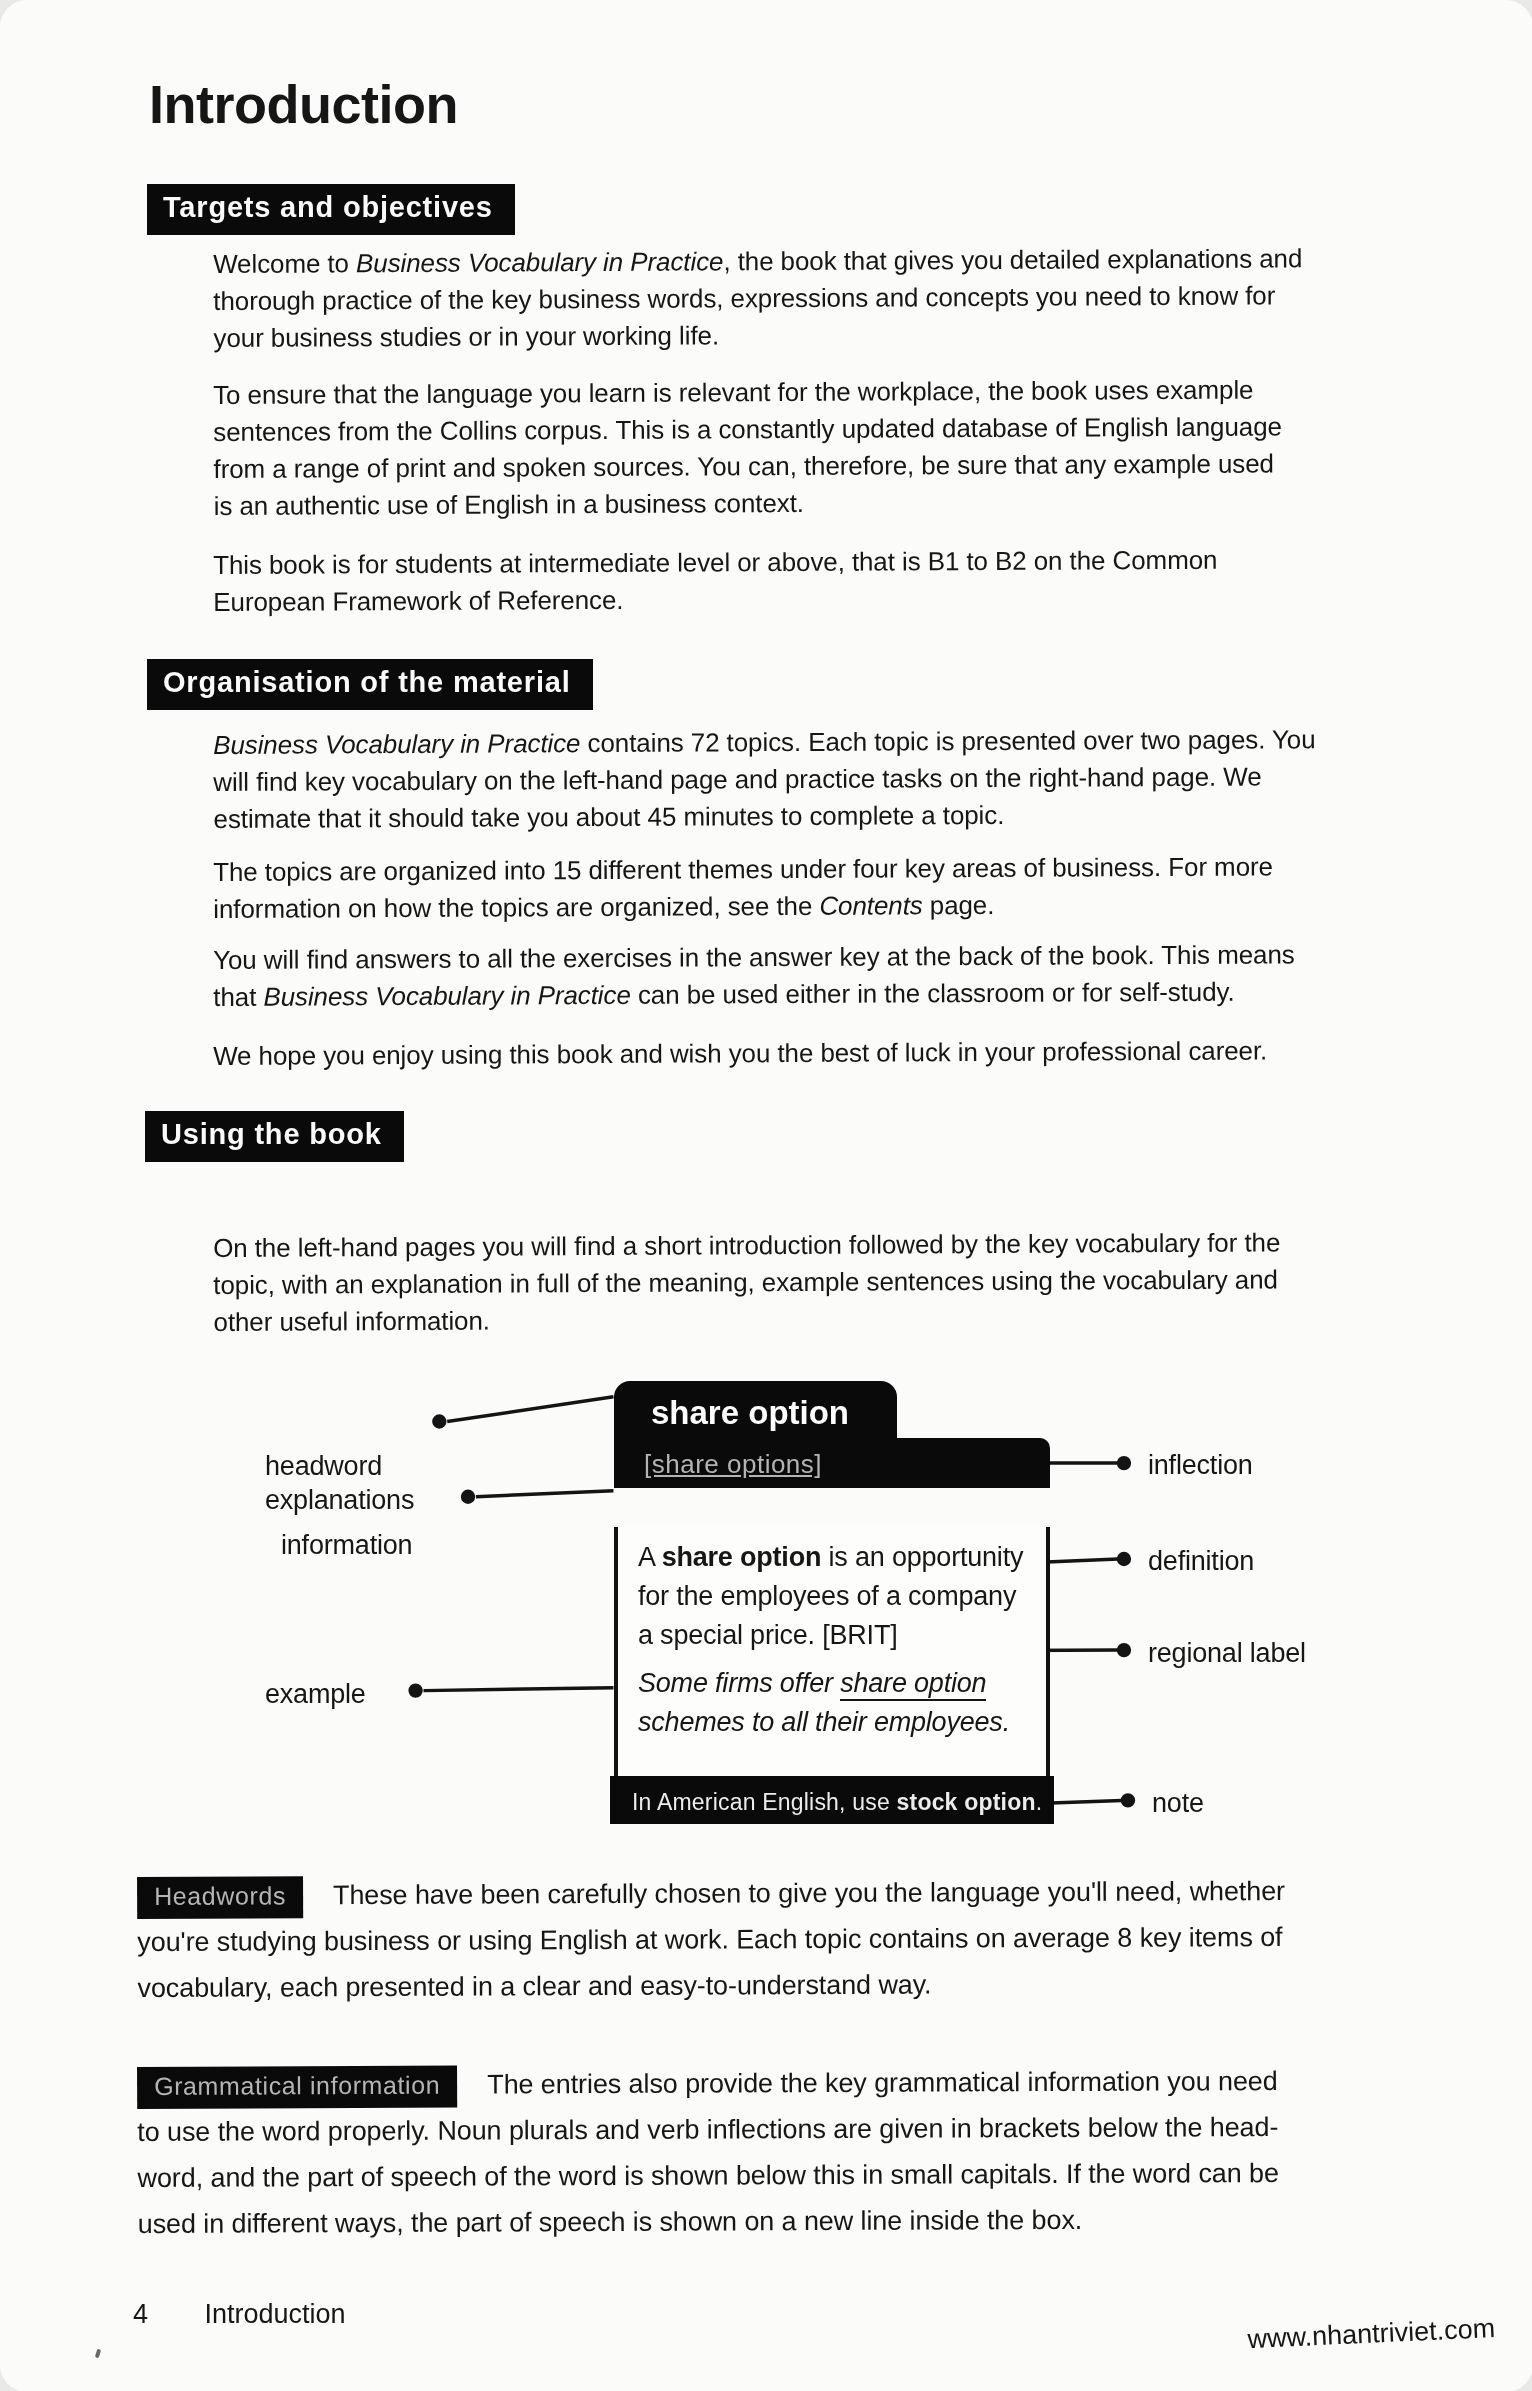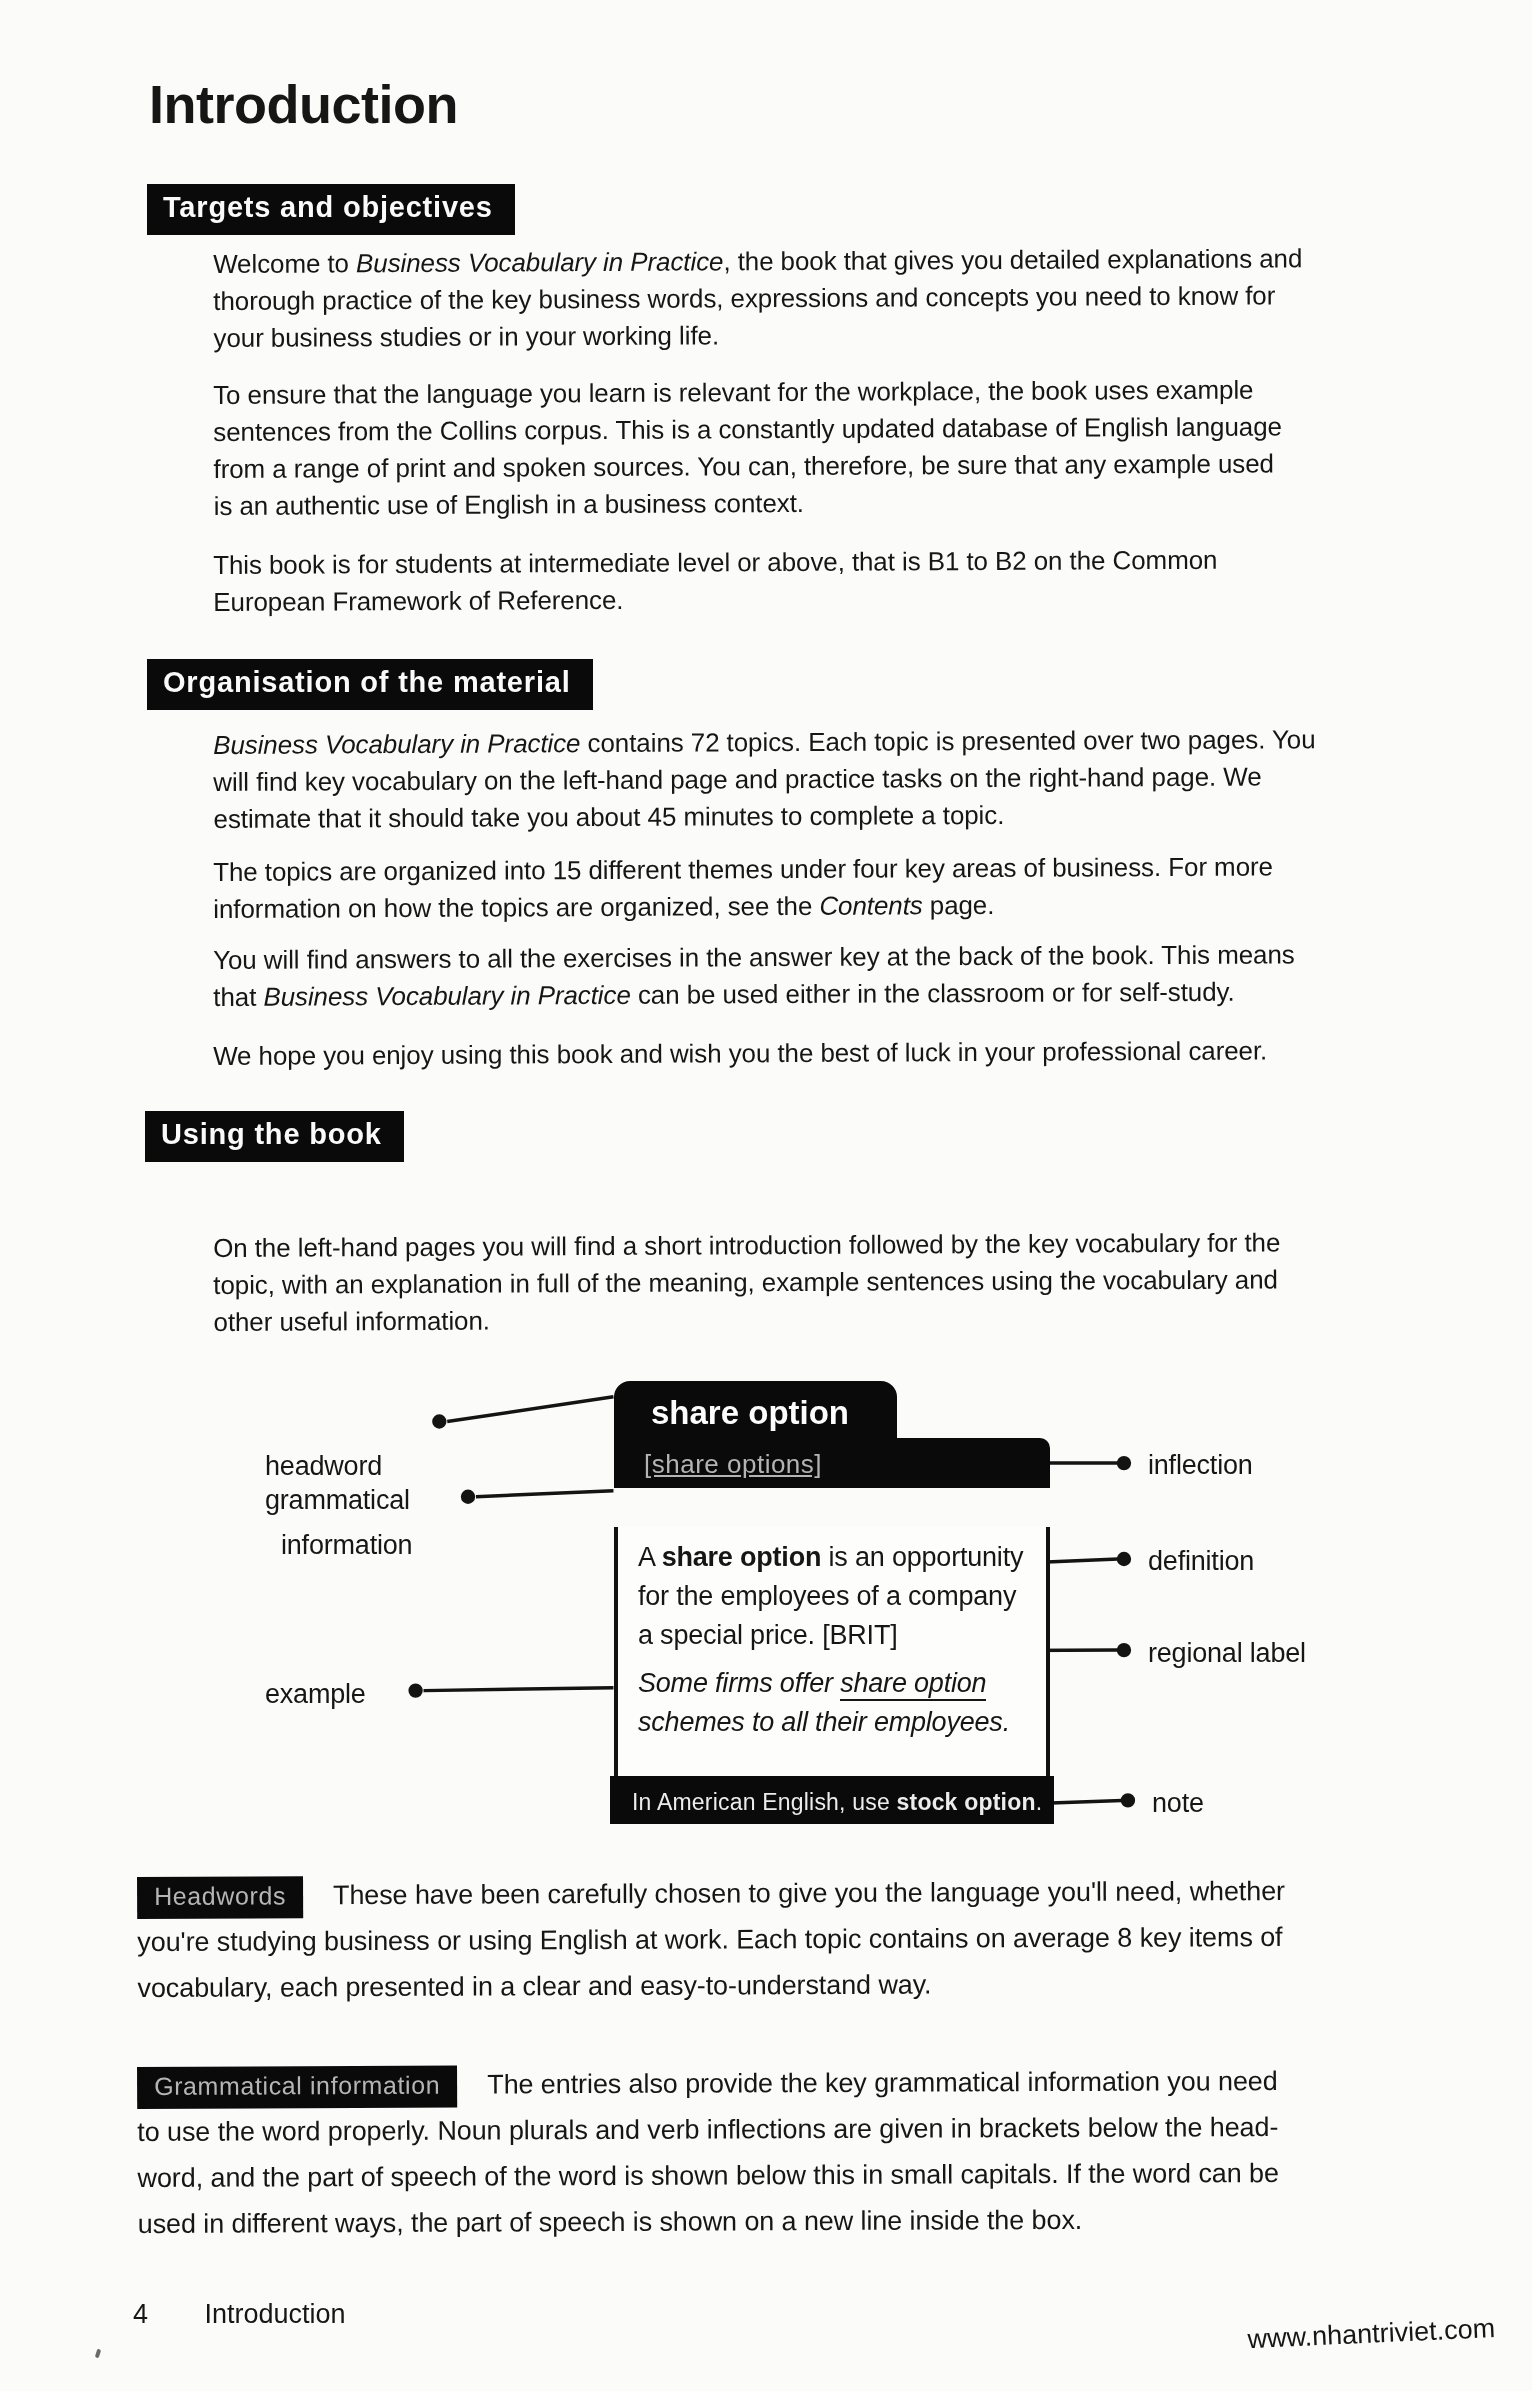--- a/index.html
+++ b/index.html
@@ -3,20 +3,21 @@
 <meta charset="utf-8">
 <style>
   html,body{margin:0;padding:0;background:#e9e9e7;}
   .page{
     position:relative;
     width:1533px;height:2392px;
     background:var(--paper,#fbfbf9);
     font-family:"Liberation Sans","DejaVu Sans",sans-serif;
     color:var(--ink,#141414);
     overflow:hidden;
+    border-radius:27px;
   }
   .title{
     position:absolute;left:149px;top:73px;margin:0;
     font-size:54px;font-weight:bold;letter-spacing:-0.5px;color:var(--ink);
   }
   .secbar{
     position:absolute;left:147px;
     background:var(--bar-bg,#0a0a0a);color:var(--bar-text,#fafafa);
     font-size:29px;font-weight:bold;letter-spacing:0.8px;
     padding:7px 22px 11px 16px;white-space:pre;
@@ -176,21 +177,21 @@
         <div class="rl"><span>Some firms offer </span><span class="un">share option</span></div>
         <div class="rl"><span>schemes to all their employees.</span></div>
       </div>
   </div>
   <div class="entry-note">
       <div class="rl"><span>In American English, use </span><span class="bd">stock option</span><span>.</span></div>
     </div>
 
   <div class="callout" style="left:265px;top:1444px">headword</div>
   <div class="callout" style="left:265px;top:1478px">
-    <div>grammatical</div>
+    <div>explanations</div>
     <div style="padding-left:16px">information</div>
   </div>
   <div class="callout" style="left:265px;top:1672px">example</div>
   <div class="callout" style="left:1148px;top:1443px">inflection</div>
   <div class="callout" style="left:1148px;top:1539px">definition</div>
   <div class="callout" style="left:1148px;top:1631px">regional label</div>
   <div class="callout" style="left:1152px;top:1781px">note</div>
 
   <div class="bpara" style="top:1873px">
       <div class="rl"><span class="badge">Headwords</span><span>These have been carefully chosen to give you the language you'll need, whether</span></div>

